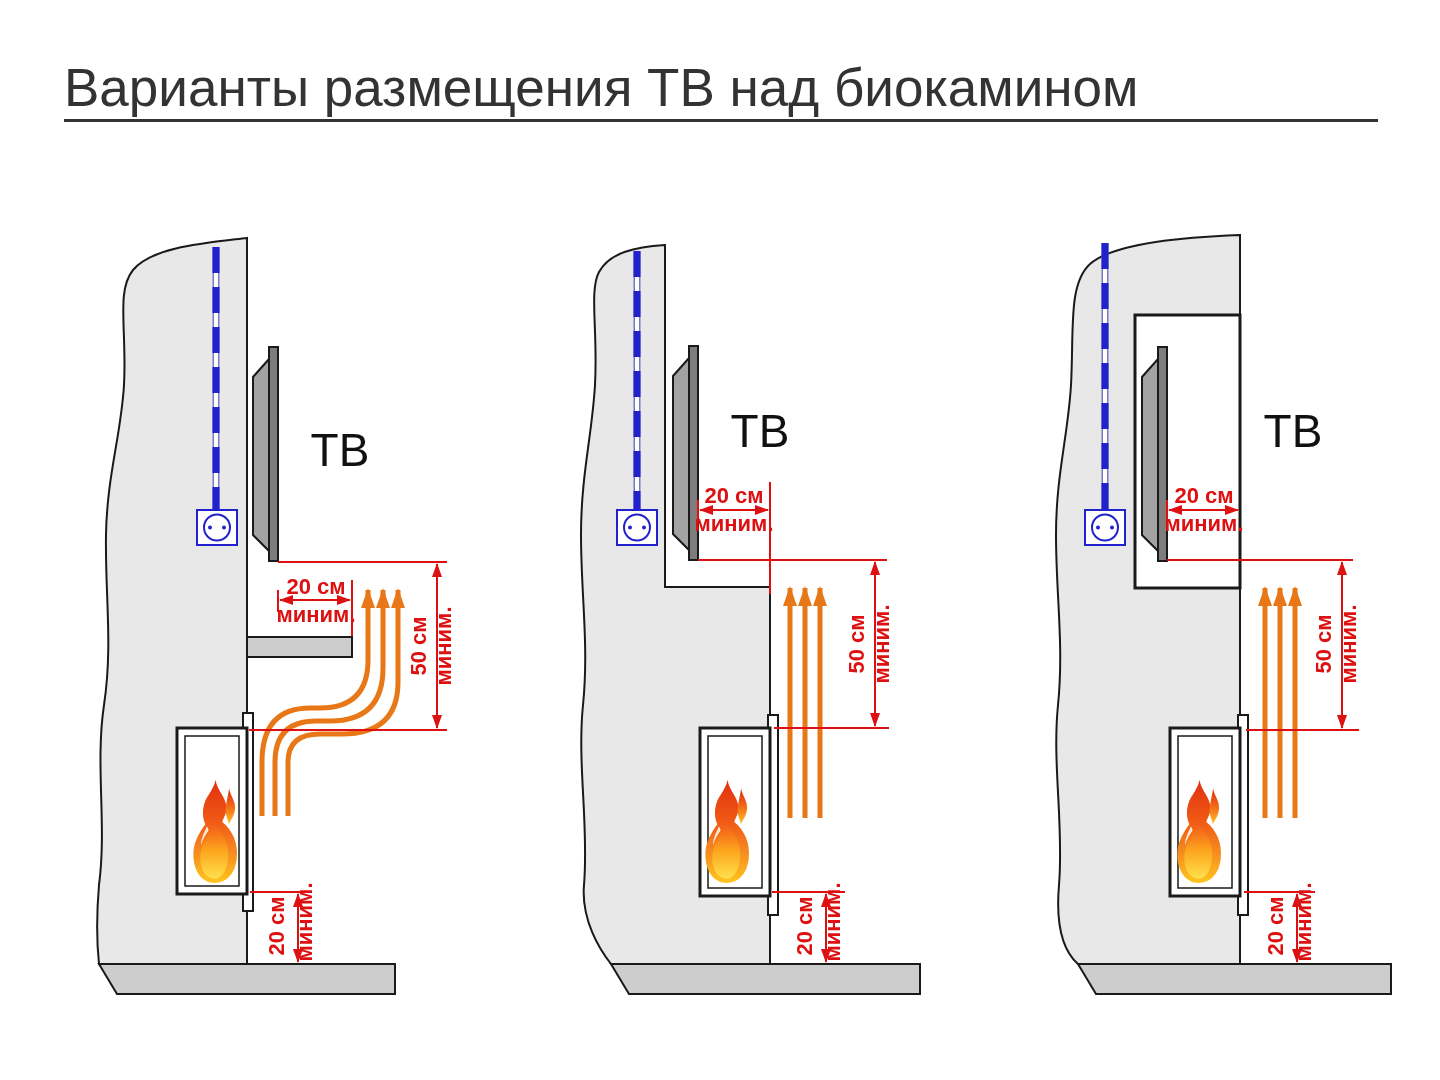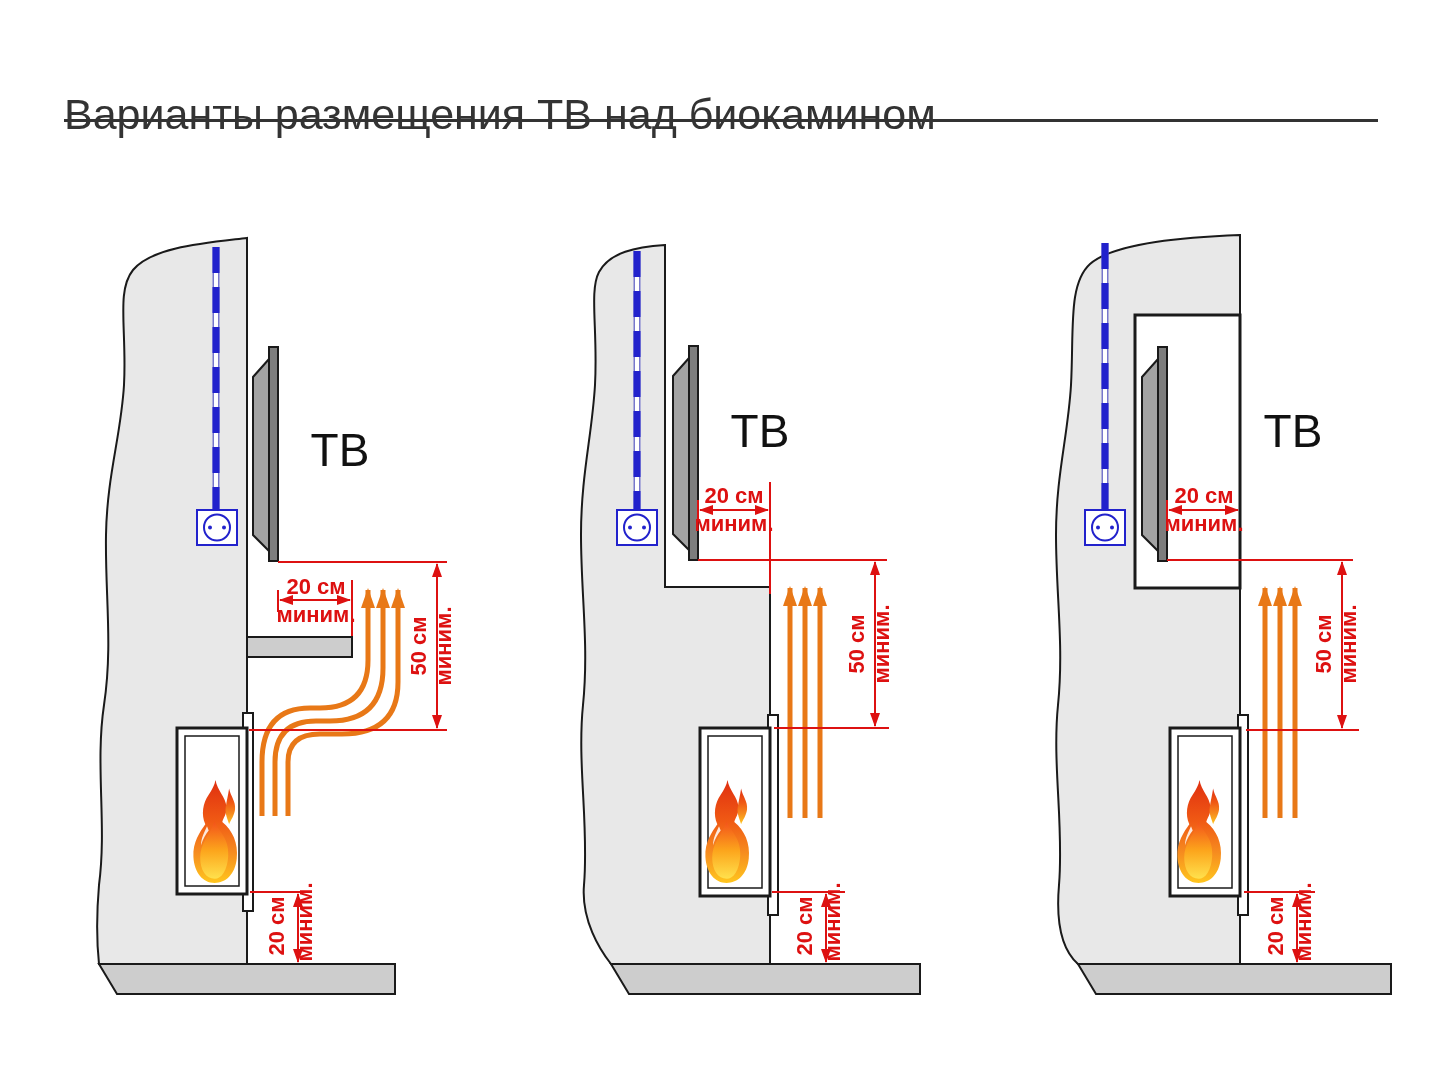--- a/index.html
+++ b/index.html
@@ -1,18 +1,18 @@
 <!DOCTYPE html>
 <html><head>
 <meta charset="utf-8">
 <style>
   html,body{margin:0;padding:0;background:#ffffff;}
   .page{position:relative;width:1440px;height:1080px;background:#ffffff;overflow:hidden;
         font-family:"Liberation Sans",sans-serif;}
-  .title{position:absolute;left:64px;top:90px;font-size:43px;color:#333333;white-space:nowrap;}
+  .title{position:absolute;left:64px;top:57px;font-size:53px;color:#333333;white-space:nowrap;}
   .title-underline{position:absolute;left:64px;top:119px;width:1314px;height:3px;background:#333333;}
   .art{position:absolute;left:0;top:0;}
   text{font-family:"Liberation Sans",sans-serif;}
   .dim{font-size:22px;font-weight:bold;fill:#dd1111;}
   .tvlabel{font-size:46px;fill:#111111;}
 </style>
 </head>
 <body>
 
 <div class="page">

